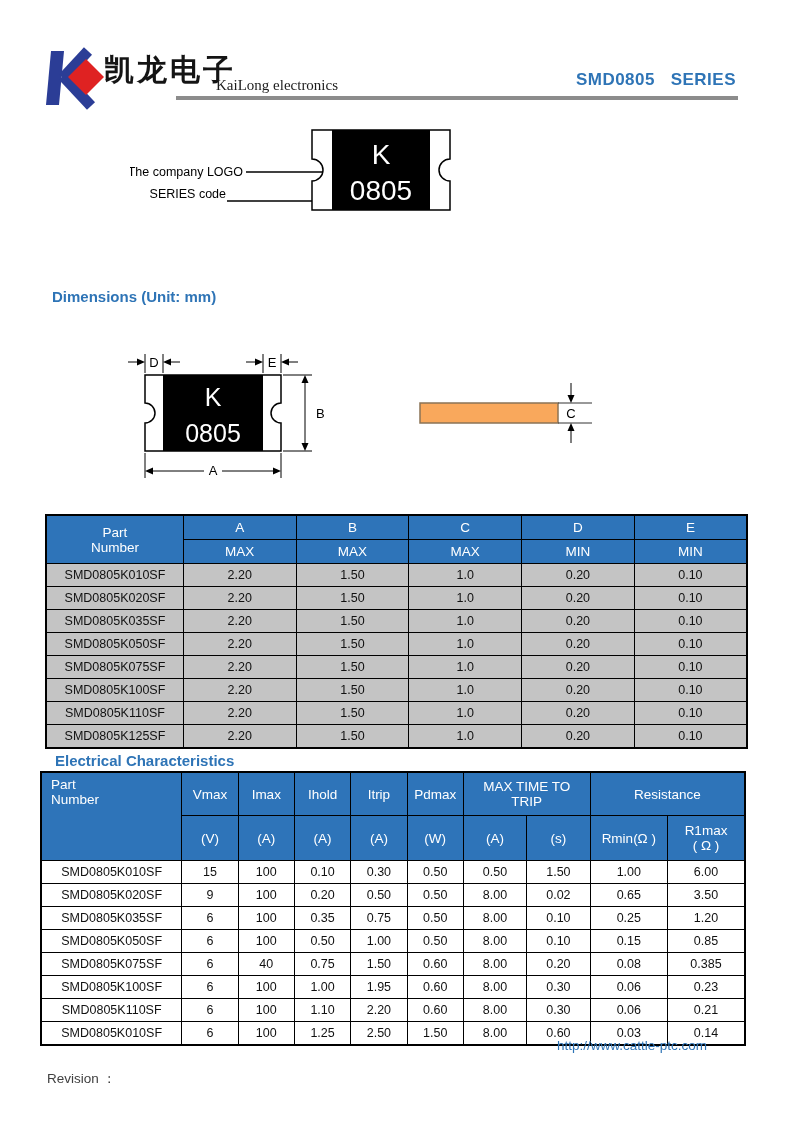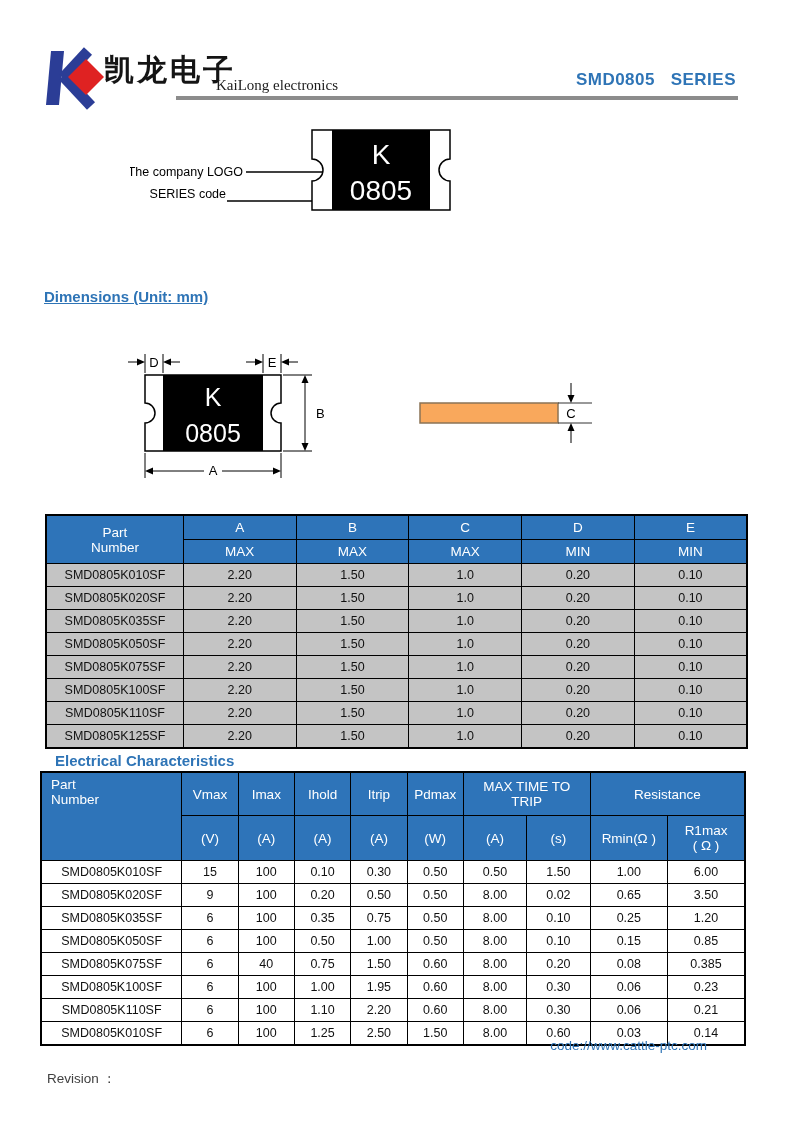--- a/index.html
+++ b/index.html
@@ -25,21 +25,21 @@
   }
   .header-rule { position:absolute; left:176px; top:96px; width:562px; height:4px; background:#8C8C8C; }
 
   
   .figure-top  { position:absolute; left:130px; top:122px; }
   .figure-dims { position:absolute; left:120px; top:346px; }
   svg text { font-family:"Liberation Sans", sans-serif; }
 
   
   .section-heading { position:absolute; font-size:15px; font-weight:bold; color:#2E74B6; }
-  .heading-dimensions { left:44px; top:288px;text-decoration:underline; }
+  .heading-dimensions { left:52px; top:288px; }
   .heading-electrical { left:55px; top:752px; }
 
   
   table { border-collapse:collapse; table-layout:fixed;padding-left:43px; }
   th,td { border:1px solid #000; overflow:hidden; white-space:nowrap; }
 
   .dims-table { position:absolute; left:45px; top:514px; width:703px; border:2px solid #000; }
   .dims-table th {
     background:#2E74B9; color:#fff; font-weight:normal; font-size:13.5px;
     height:21px; text-align:center;
@@ -392,15 +392,15 @@
           <td>1.50</td>
           <td>8.00</td>
           <td>0.60</td>
           <td>0.03</td>
           <td>0.14</td>
         </tr>
       </tbody>
   </table>
 
   <div class="revision">Revision ：</div>
-  <a class="site-url">code://www.cattle-ptc.com</a>
+  <a class="site-url">http://www.cattle-ptc.com</a>
 
 </div>
 
 </body></html>

